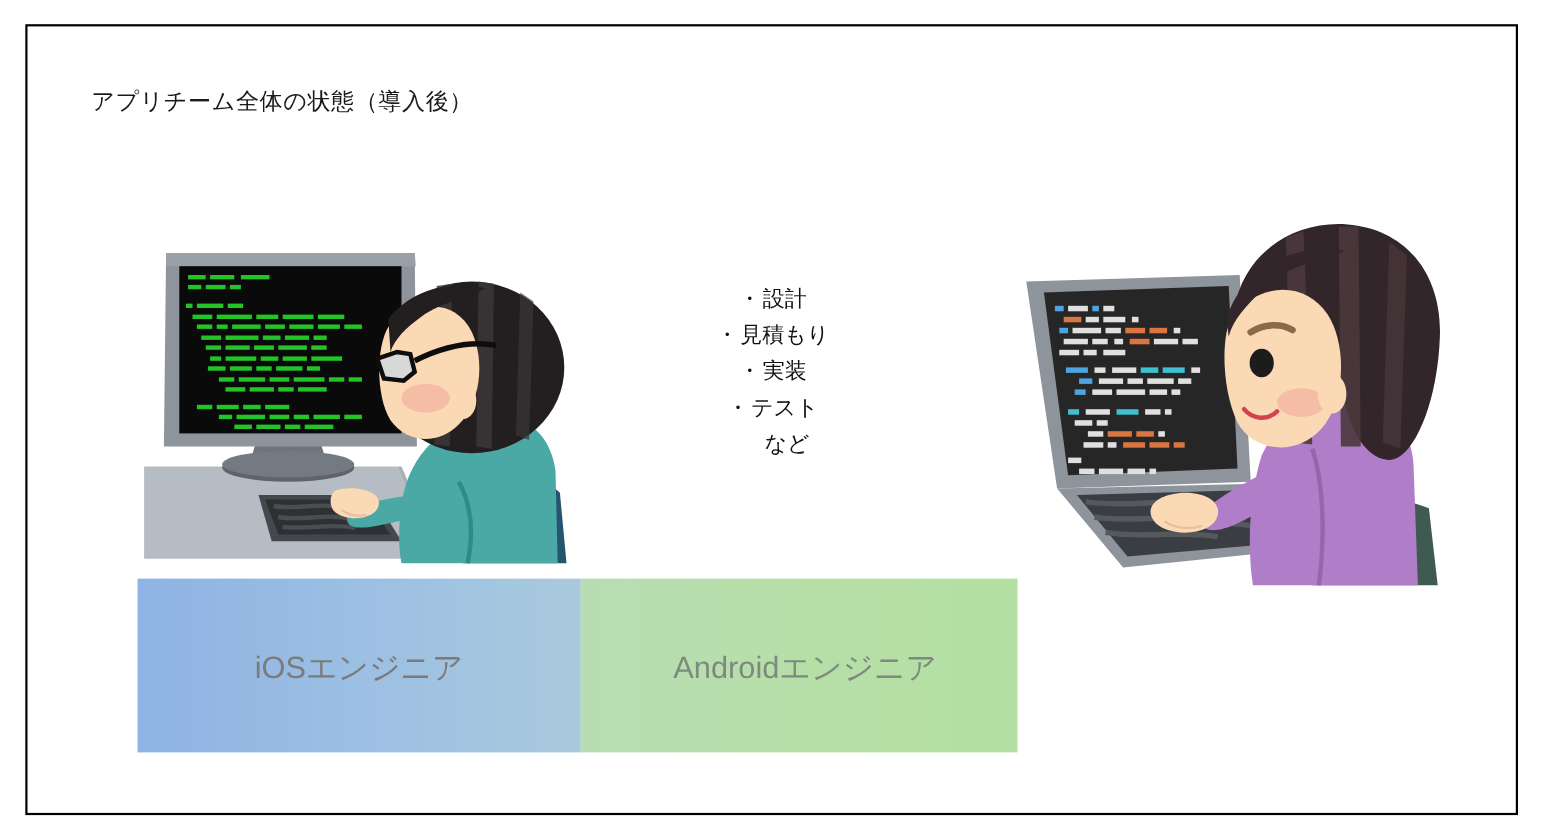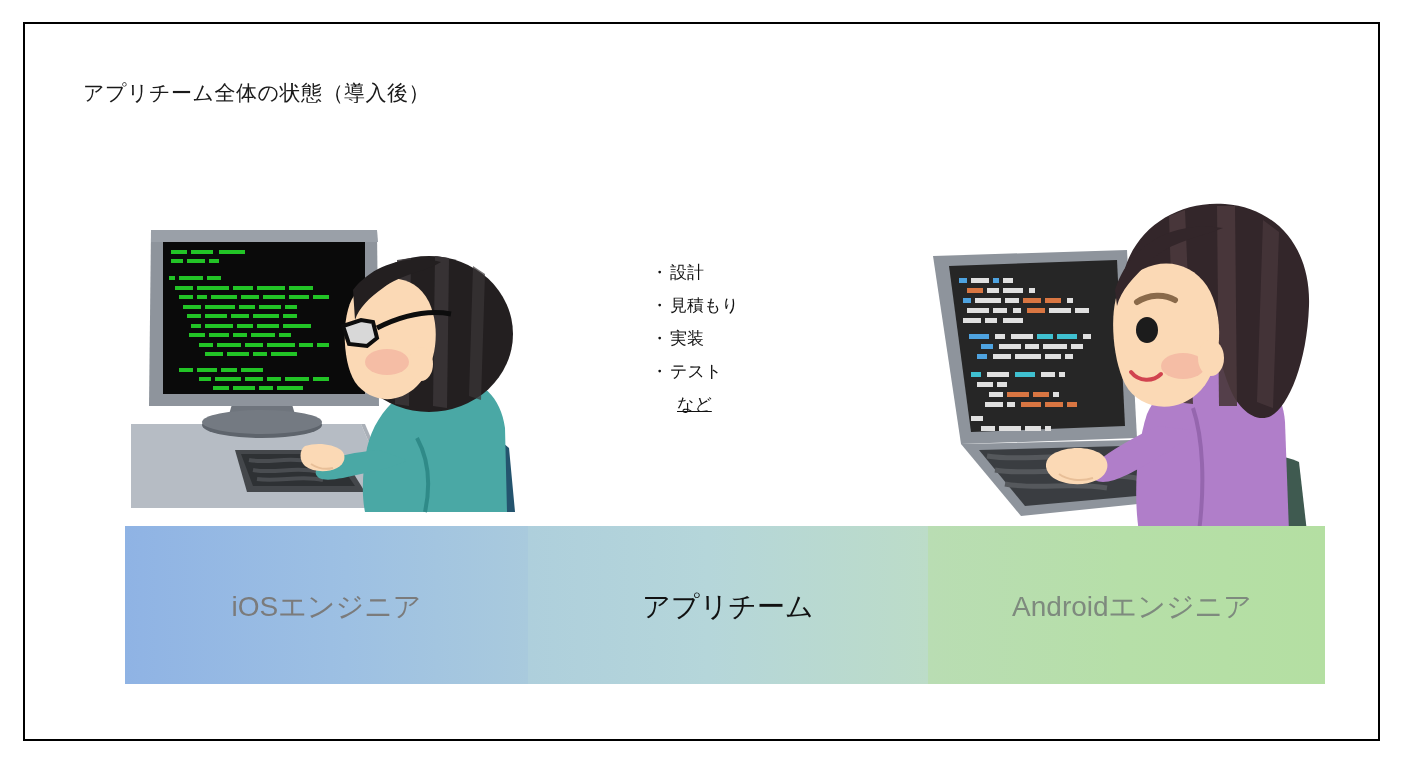--- a/index.html
+++ b/index.html
@@ -44,28 +44,29 @@
     color: #1a1a1a;
     letter-spacing: 0.5px;
     white-space: nowrap;
   }
 
   
   #task-list {
     position: absolute;
     left: 626px;
     top: 232px;
-    font-size: 17px;
+    font-size: 20px;
     line-height: 33px;
     color: #111111;
     white-space: nowrap;
+    text-align: center;
   }
   #task-list .task-row { display: block; }
   #task-list .bullet { margin-right: 2px; }
-  #task-list .tail { display: block; padding-left: 26px; text-decoration: underline; }
+  #task-list .tail { display: block; padding-left: 26px; }
 
   
   #team-bar {
     position: absolute;
     left: 100px;
     top: 502px;
     width: 1200px;
     height: 158px;
     display: flex;
   }
@@ -394,22 +395,19 @@
 
           <ellipse cx="286" cy="164" rx="13" ry="18" fill="#fbd9b5"></ellipse>
         </g>
       </svg>
     </div>
 
     <div id="team-bar">
       <div class="bar-seg" id="seg-ios">
         <div class="seg-label">iOSエンジニア</div>
       </div>
-      <div class="bar-seg" id="seg-team">
-        <div class="seg-label">アプリチーム</div>
-      </div>
       <div class="bar-seg" id="seg-android">
         <div class="seg-label">Androidエンジニア</div>
       </div>
     </div>
 
   </div>
 </div>
 
 </body></html>

